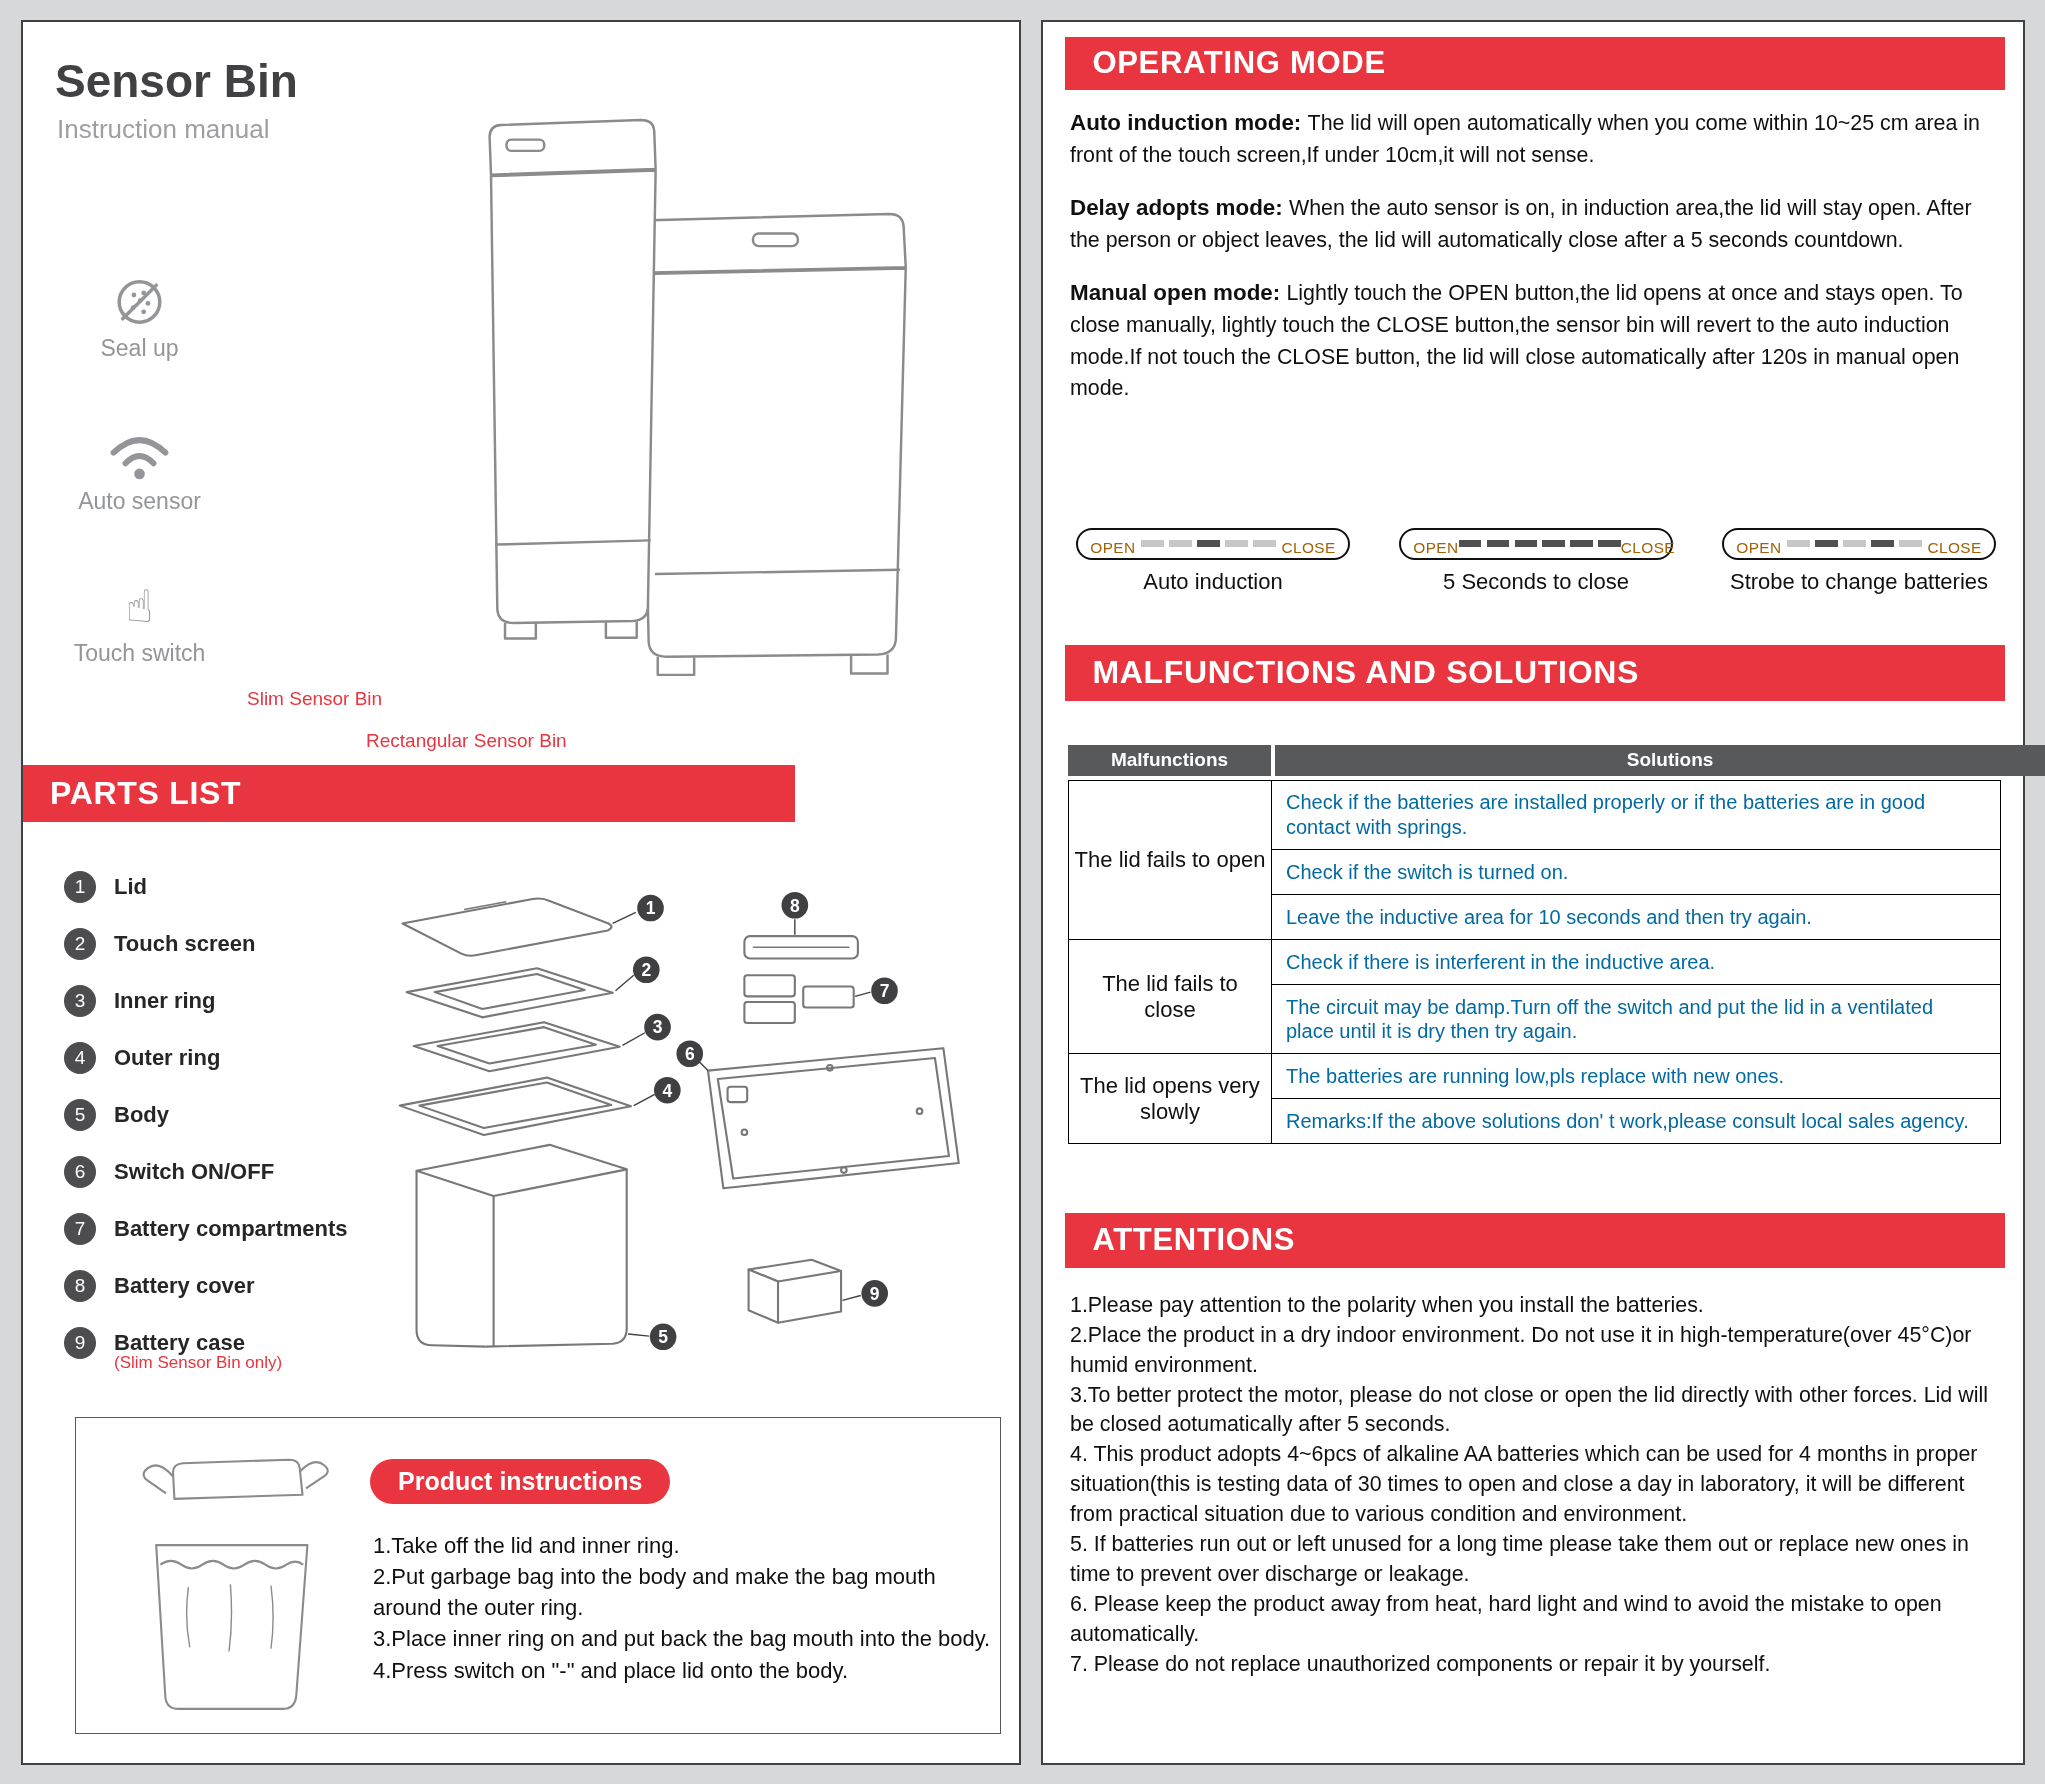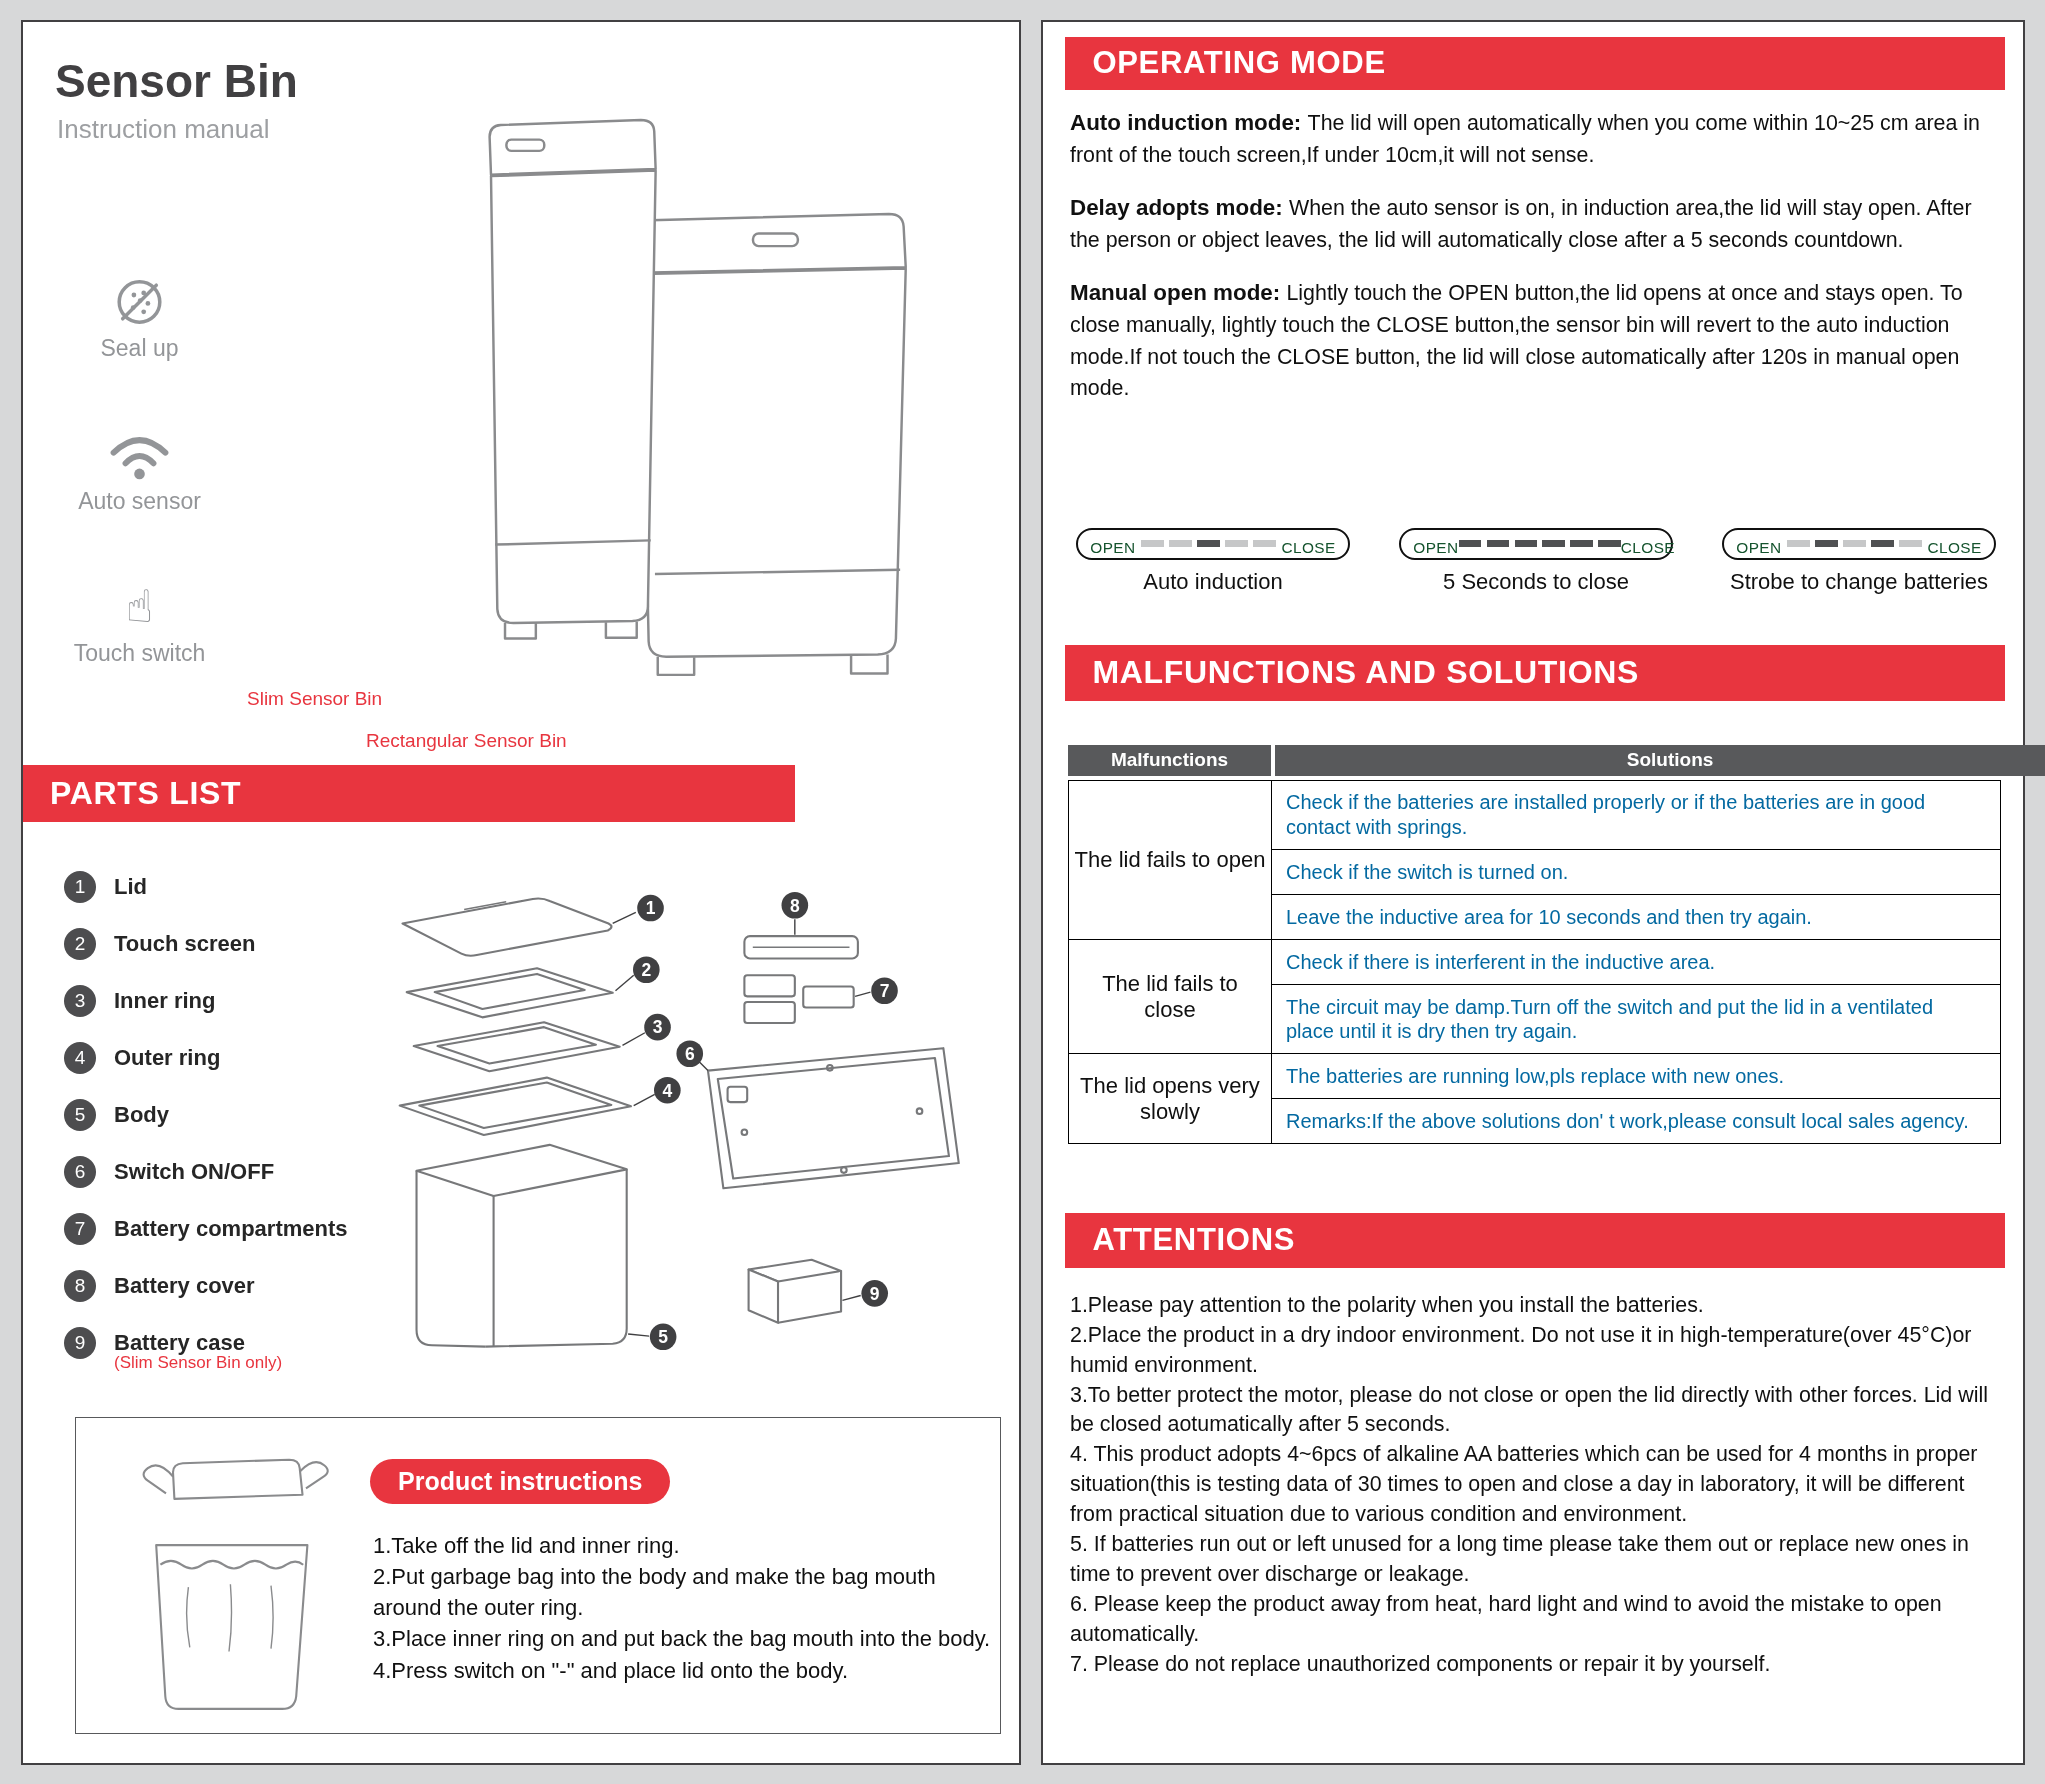--- a/index.html
+++ b/index.html
@@ -68,21 +68,21 @@
   .modes { position:absolute; left:27px; top:85px; width:932px; }
   .mode-para { font-size:21.4px; line-height:1.47; margin-bottom:21px; color:#101010; }
   .mode-title { font-weight:bold; font-size:22.4px; }
 
   .indicator-row { position:absolute; left:27px; top:506px; width:932px; display:flex; justify-content:space-between; }
   .indicator { width:286px; display:flex; flex-direction:column; align-items:center; gap:9.8px; }
   .pill {
     width:96%; height:32px; border:2.5px solid #101010; border-radius:18px;
     display:flex; align-items:center; padding:0 12.6px; background:#fff;
   }
-  .pill-label { font-size:15.4px; color:#14532d; letter-spacing:0.4px;margin-top:8px; }
+  .pill-label { font-size:15.4px; color:#a16207; letter-spacing:0.4px;margin-top:8px; }
   .dashes { flex:1; display:flex; justify-content:center; align-items:center; gap:5.6px; }
   .dash { width:22.4px; height:7.7px; }
   .dash.light { background:#c6c7c8; }
   .dash.dark  { background:#4f5052; }
   .indicator-caption { font-size:22px; color:#101010; white-space:nowrap; }
 
   .tbl-header { position:absolute; left:25px; top:723px; width:997px; height:31px; display:flex; gap:4.2px; }
   .tbl-h { background:#58595b; color:#fff; font-weight:bold; font-size:19px; display:flex; align-items:center; justify-content:center; }
   .tbl-h-mal { width:203px; }
   .tbl-h-sol { flex:1; }

